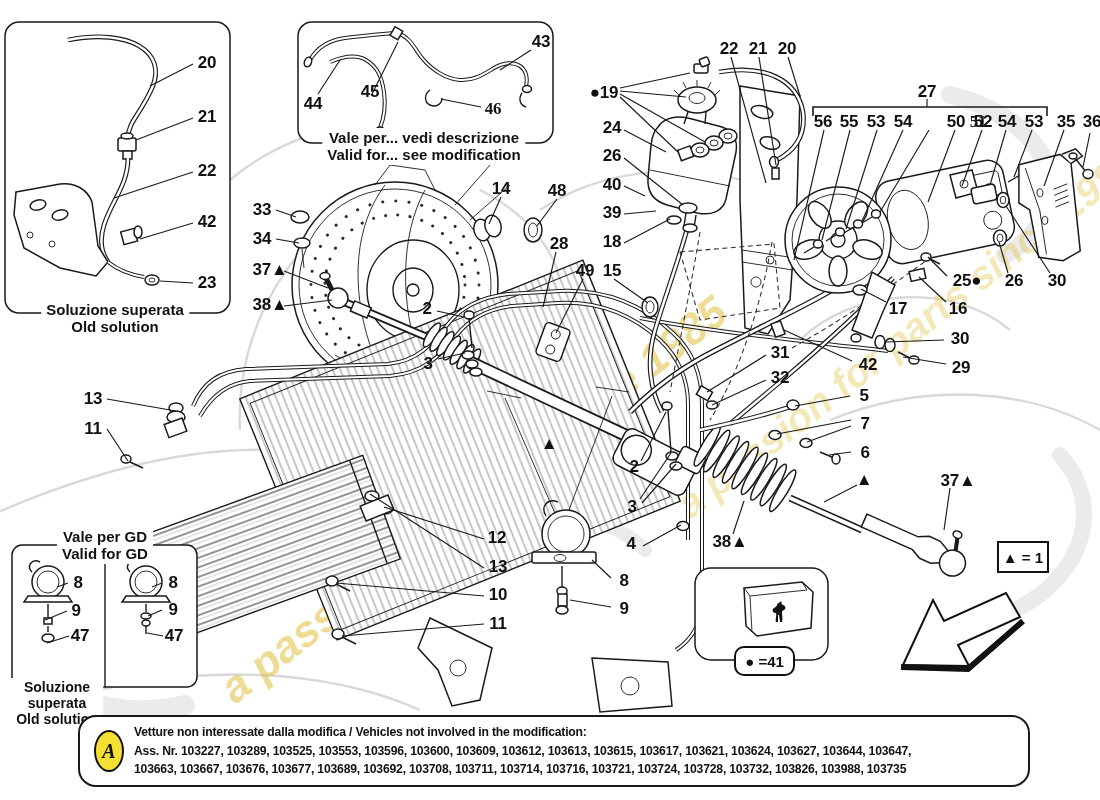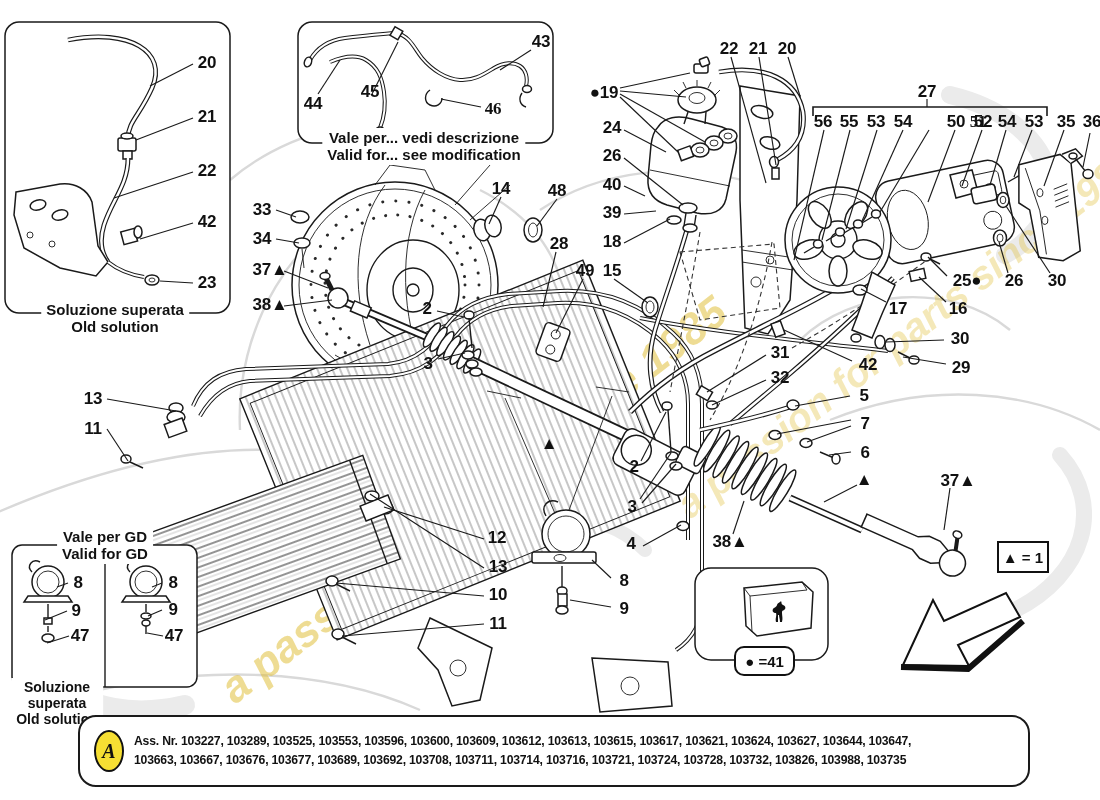--- a/index.html
+++ b/index.html
@@ -542,20 +542,21 @@
   <span>superata</span>
   <span>Old solution</span>
 </div>
 
 <div class="legendbox" style="left:997px;top:541px;width:48px;height:28px;">▲ = 1</div>
 <div class="legendbox" style="left:710px;top:646px;width:57px;height:26px;border-radius:10px;margin-left:24px;">● =41</div>
 
 <div class="notebox">
   <div class="notebadge">A</div>
   <div class="notetext">
+    <div>Vetture non interessate dalla modifica / Vehicles not involved in the modification:</div>
     <div>Ass. Nr. 103227, 103289, 103525, 103553, 103596, 103600, 103609, 103612, 103613, 103615, 103617, 103621, 103624, 103627, 103644, 103647,</div>
     <div>103663, 103667, 103676, 103677, 103689, 103692, 103708, 103711, 103714, 103716, 103721, 103724, 103728, 103732, 103826, 103988, 103735</div>
   </div>
 </div>
 
 <div id="callout-layer">
       <span class="callout" style="left: 207px; top: 62px;">20</span>
       <span class="callout" style="left: 207px; top: 116px;">21</span>
       <span class="callout" style="left: 207px; top: 170px;">22</span>
       <span class="callout" style="left: 207px; top: 221px;">42</span>

